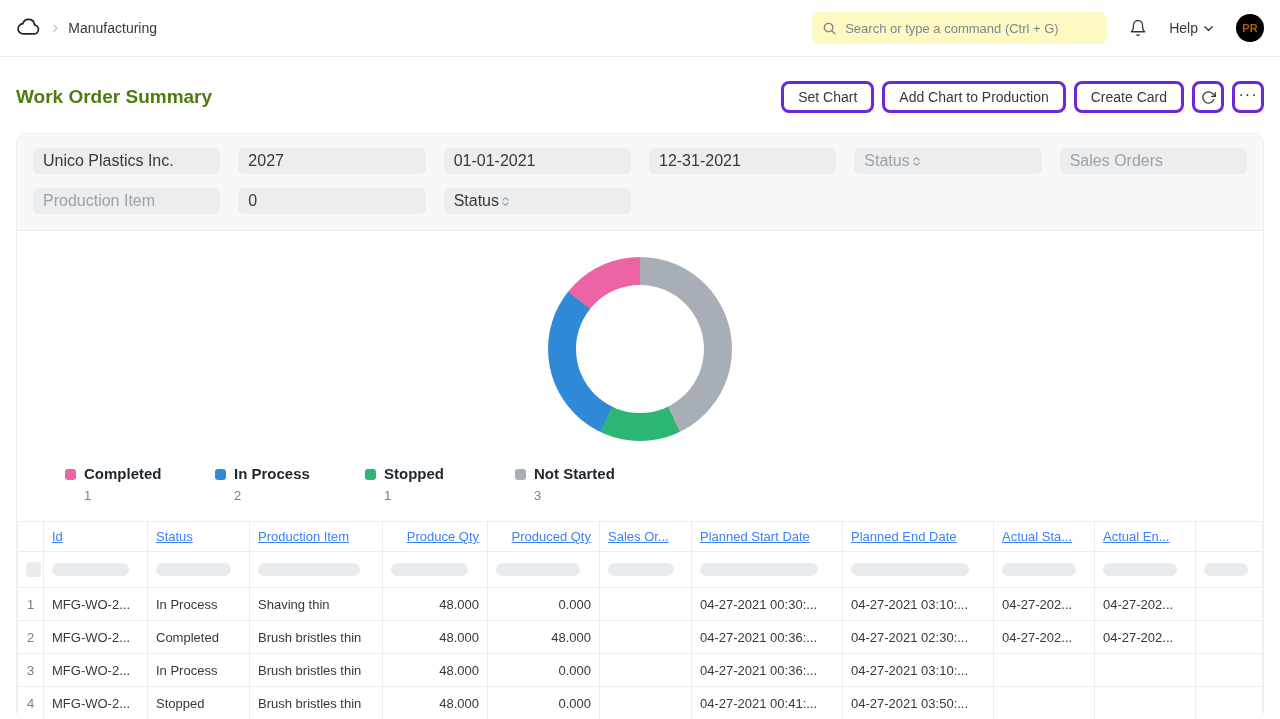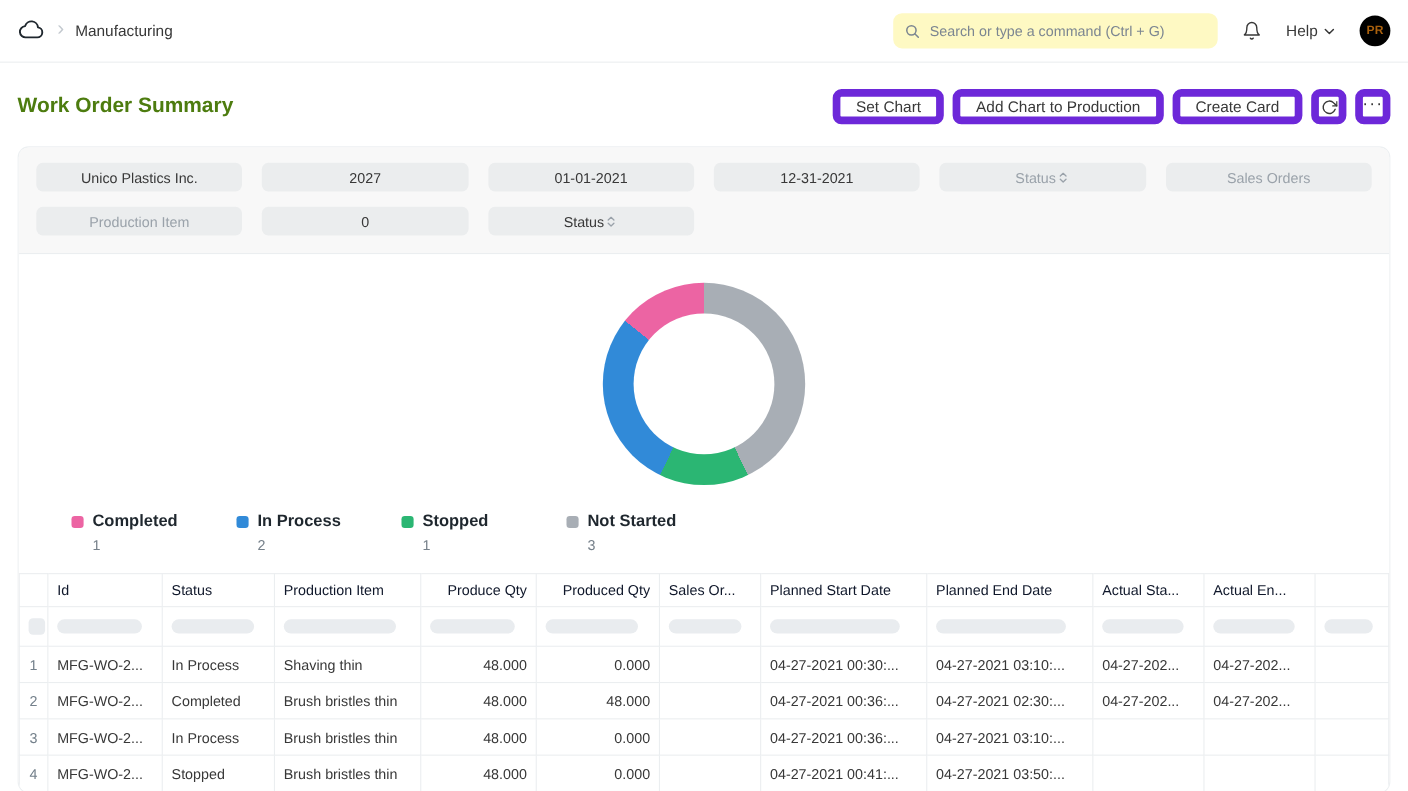--- a/index.html
+++ b/index.html
@@ -19,51 +19,51 @@
                color:#7c8691; font-size:13px; cursor:text; }
   .bell { display:flex; cursor:pointer; }
   .help { display:flex; align-items:center; gap:5px; font-size:14px; color:#383838; cursor:pointer; }
   .avatar { width:28px; height:28px; border-radius:50%; background:#000000; color:#a9600d;
             font-size:11px; font-weight:700; display:flex; align-items:center; justify-content:center; cursor:pointer; }
 
   
   .page-head { display:flex; align-items:center; justify-content:space-between; padding:24px 16px 20px; }
   .page-title { font-size:19px; font-weight:700; color:#4d7c0f; }
   .actions { display:flex; align-items:center; gap:8px; }
-  .btn { height:32px; padding:0 14px; background:#fff; border:7px solid #6d28d9; border-radius:8px;
+  .btn { height:32px; padding:0 14px; background:#fff; border:3px solid #6d28d9; border-radius:8px;
          font-size:14px; color:#383838; font-family:inherit; cursor:pointer; white-space:nowrap; }
   .icon-btn { width:32px; padding:0; display:flex; align-items:center; justify-content:center; }
   .ellipsis { font-size:16px; letter-spacing:1px; color:#383838; line-height:1; margin-top:-4px; }
 
   
   .card { margin:0 16px; border:1px solid #edf0f2; border-radius:10px; overflow:hidden; background:#fff; }
   .filter-section { background:#f8f8f8; padding:14px 16px 16px; display:flex; flex-direction:column; gap:14px; }
   .filter-grid { display:grid; grid-template-columns:repeat(6,1fr); gap:14px 18px; }
   .filter-input { height:26px; background:#ebedee; border-radius:6px; display:flex; align-items:center;
-                  justify-content:center; padding:0 10px; font-size:13px; color:#383838; cursor:text; }
+                  justify-content:flex-start; padding:0 10px; font-size:16px; color:#383838; cursor:text; }
   .filter-input.is-placeholder .filter-text { color:#9aa2aa; }
   .filter-text { overflow:hidden; white-space:nowrap; }
   .select-icon { flex:none; }
 
   
   .chart-section { background:#fff; border-top:1px solid #ebeef0; padding:26px 0 18px; }
   .donut-wrap { display:flex; justify-content:center; }
   .donut { width:184px; height:184px; border-radius:50%; position:relative; cursor:pointer; }
   .donut-hole { position:absolute; inset:28px; background:#fff; border-radius:50%; }
   .legend { display:flex; padding-left:48px; margin-top:24px; }
   .legend-item { width:150px; display:flex; gap:8px; cursor:pointer; }
   .legend-dot { width:11px; height:11px; border-radius:3px; margin-top:4px; flex:none; }
   .legend-texts { display:flex; flex-direction:column; }
   .legend-label { font-size:15px; font-weight:700; color:#1f272e; }
   .legend-count { font-size:13px; color:#76808a; margin-top:6px; }
 
   
   .datatable { width:100%; border-collapse:collapse; table-layout:fixed; background:#fff; font-size:13px; }
   .datatable th, .datatable td { border:1px solid #ebeef0; padding:0 8px; white-space:nowrap; overflow:hidden; }
-  .th { font-weight:400; color:#0f172a; height:30px; text-align:left; cursor:pointer; }
+  .th { font-weight:400; color:#3b82f6; height:30px; text-align:left; cursor:pointer;text-decoration:underline; }
   .td { height:33px; }
   .filter-cell { height:36px; cursor:text; }
   .align-right { text-align:right; }
   .align-center { text-align:center; }
   .rownum { color:#74808b; }
   .skeleton-pill { display:block; height:13px; border-radius:7px; background:#e9ecef; width:88%; }
   .skeleton-box { display:block; width:15px; height:15px; border-radius:4px; background:#e9ecef; margin:0 auto; }
 </style>
 </head>
 <body>

